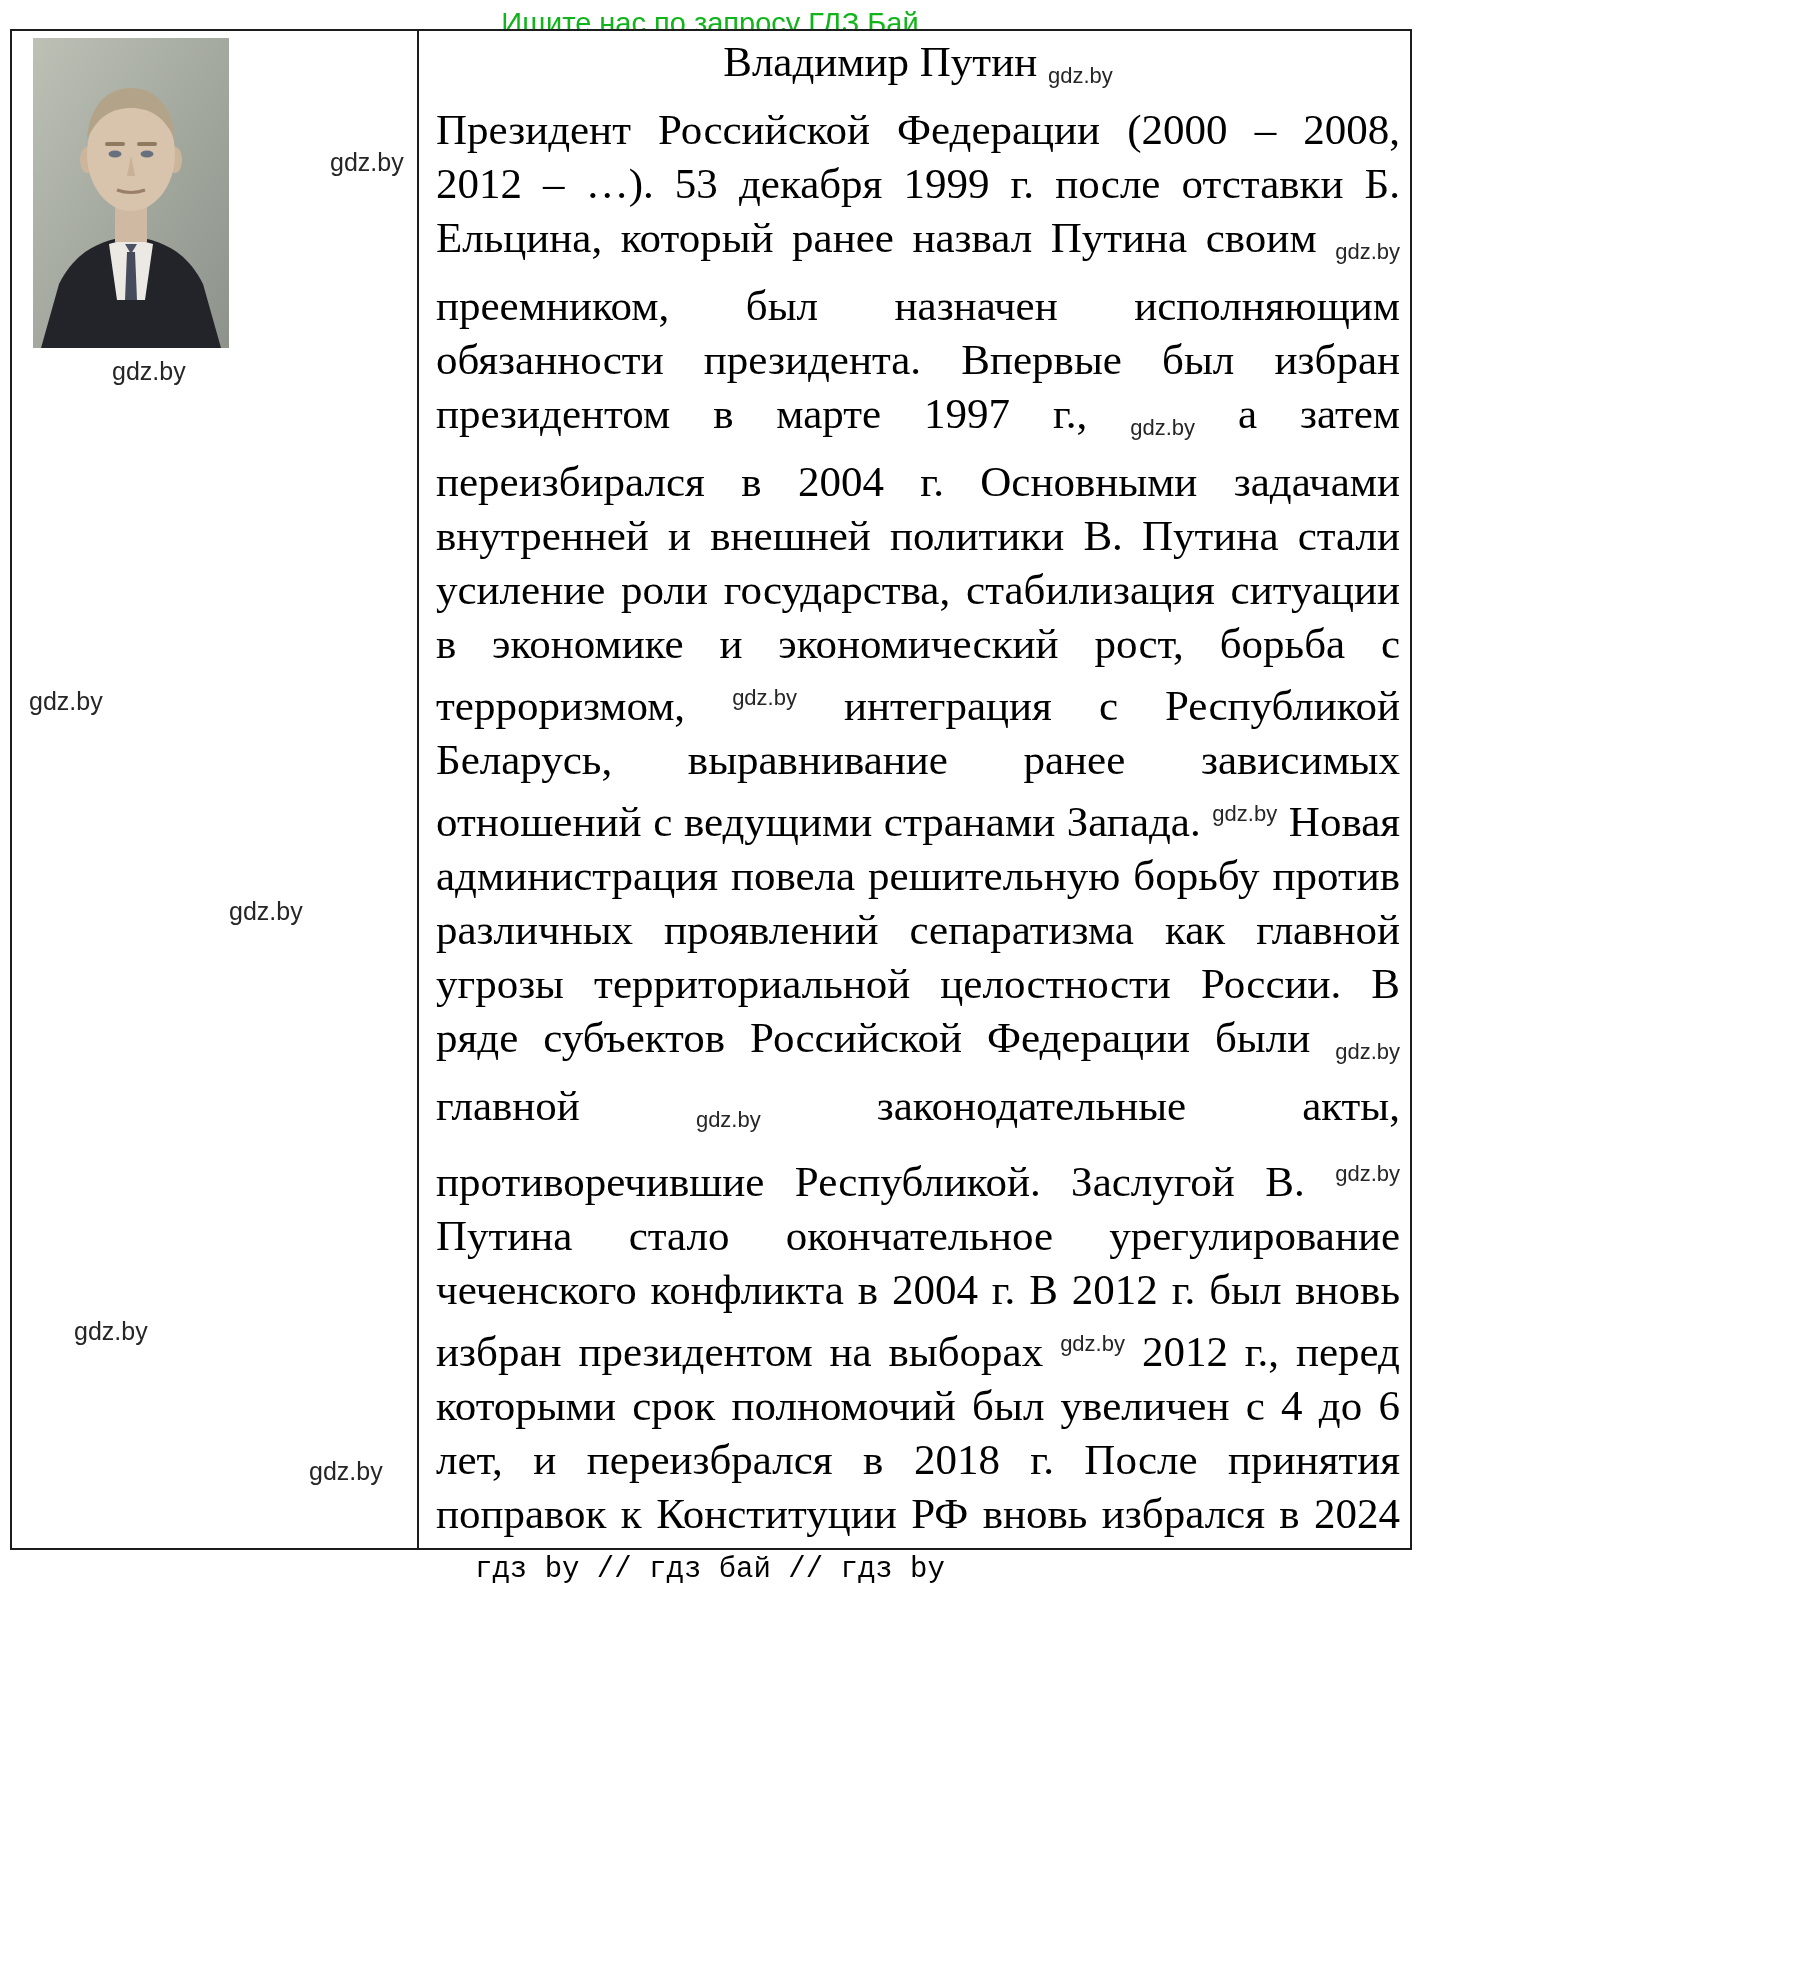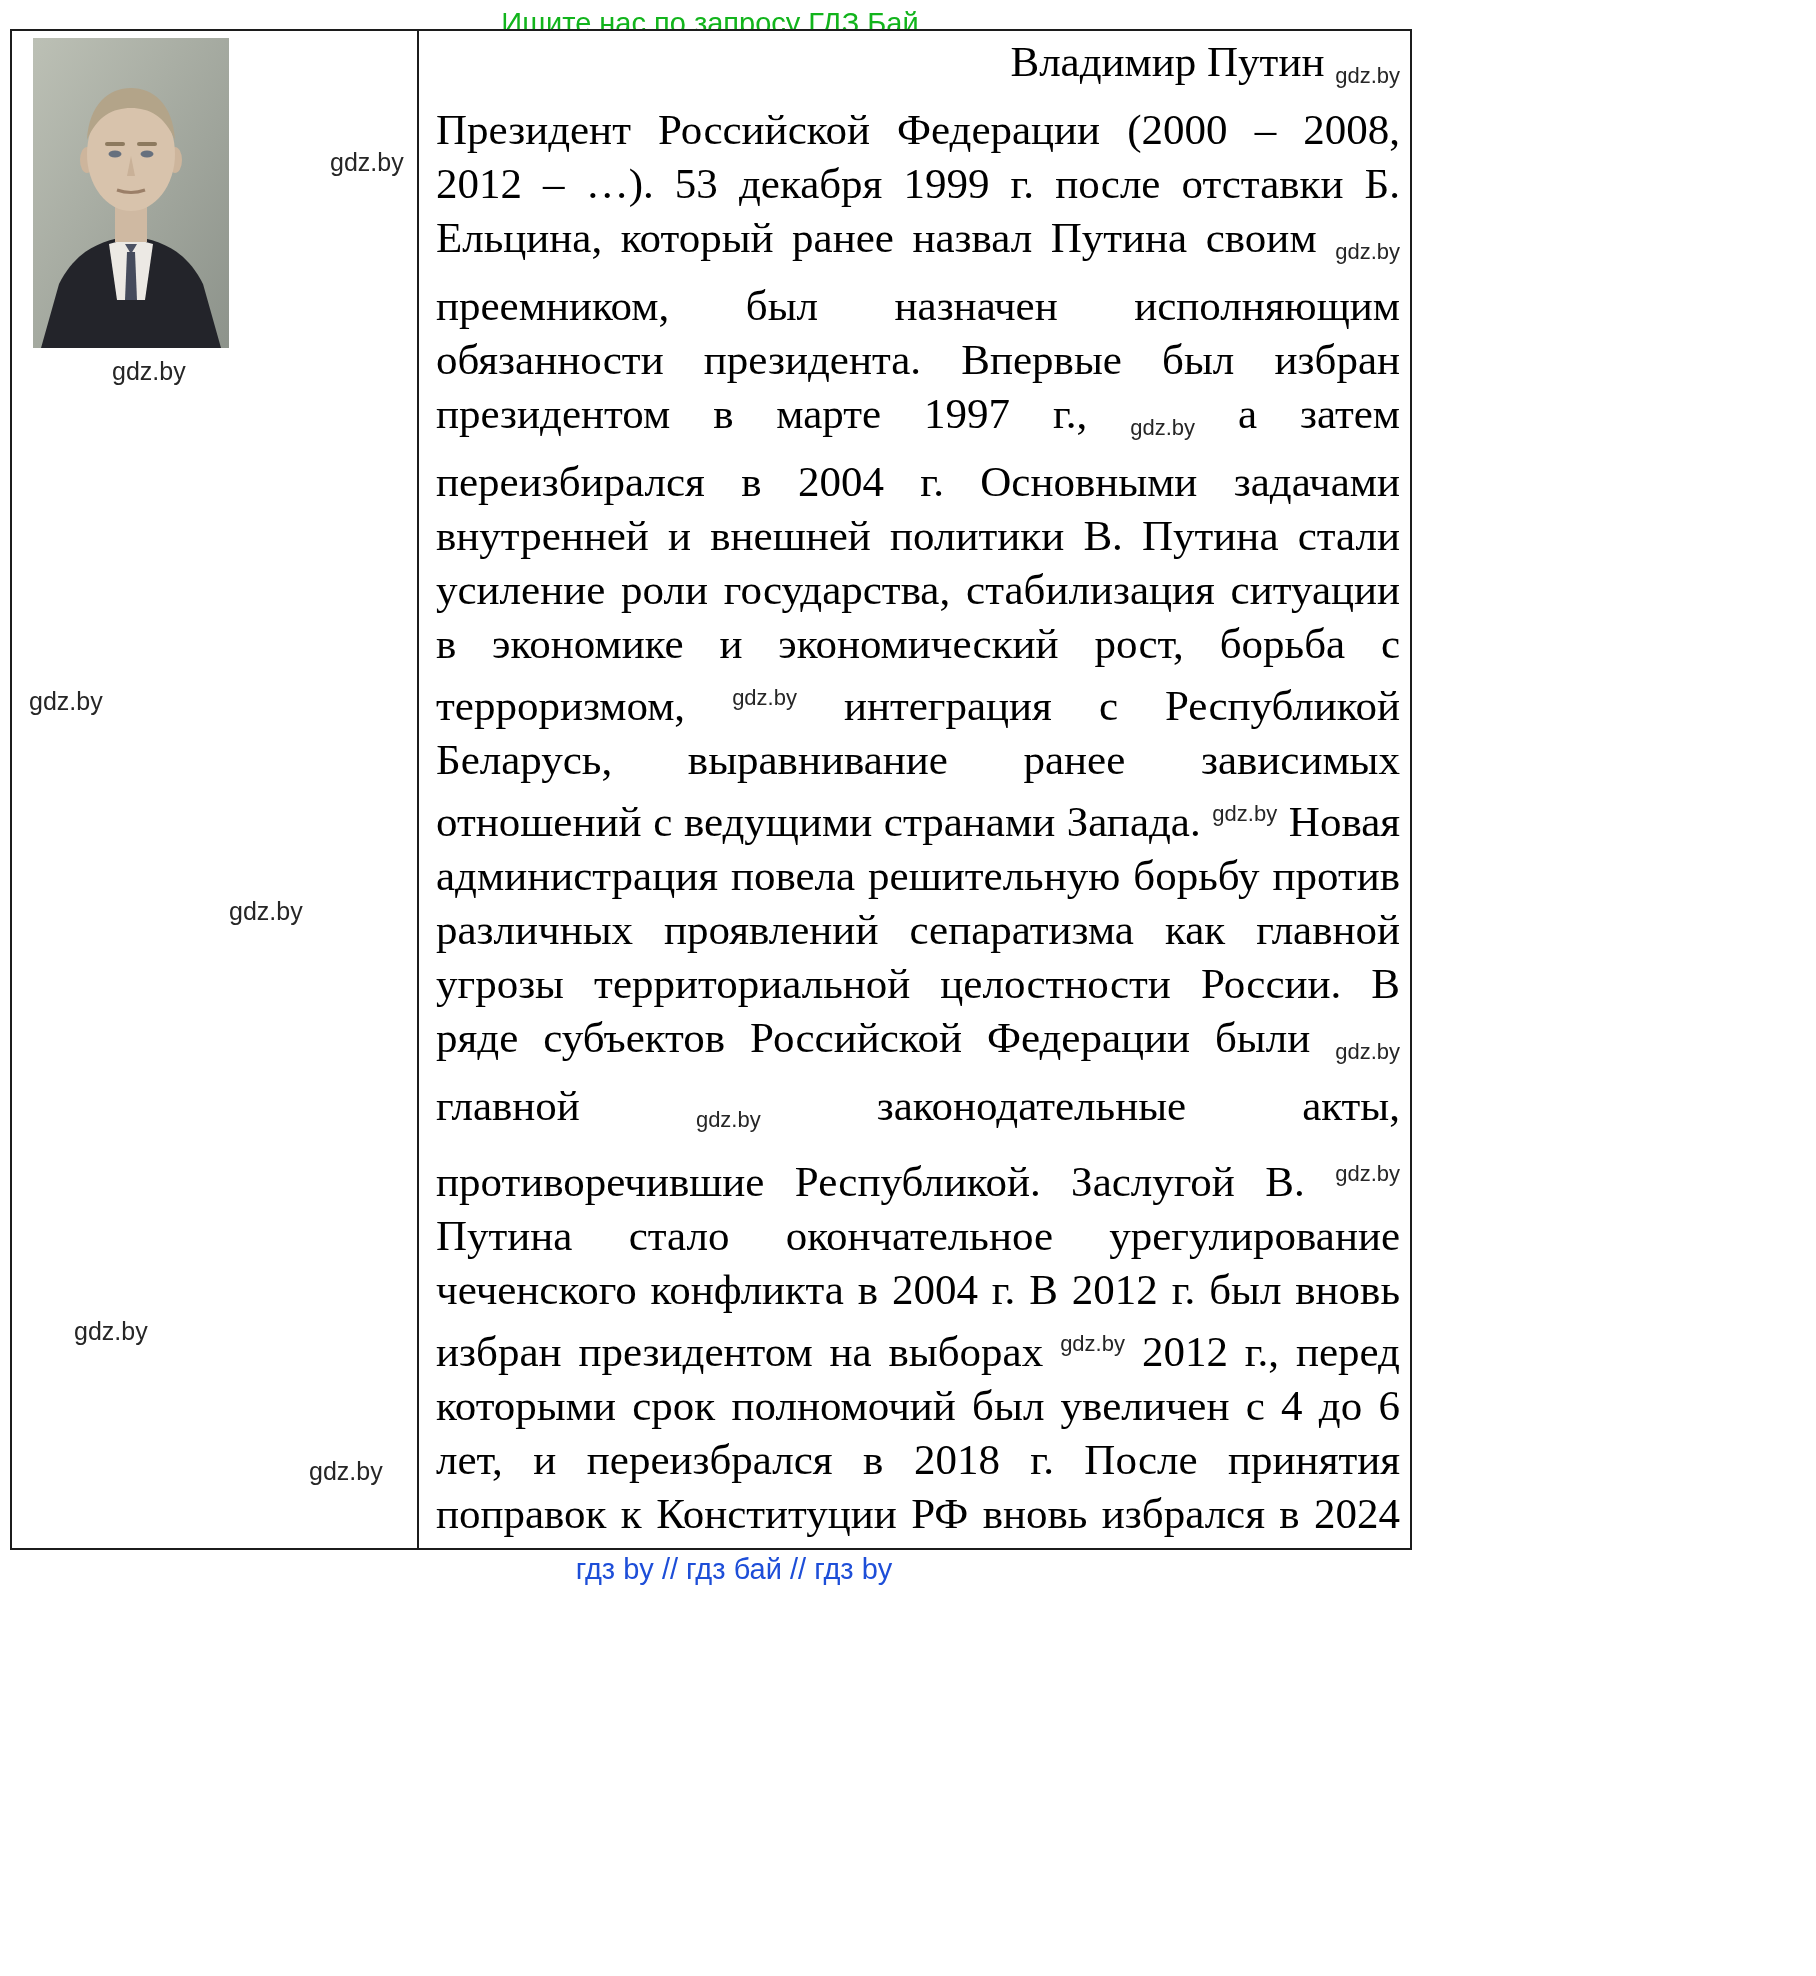--- a/index.html
+++ b/index.html
@@ -64,40 +64,39 @@
     white-space: nowrap;
   }
 
   .article-cell {
     flex: 1;
     padding: 4px 10px 0 17px;
     font-size: 43px;
     line-height: 54px;
     overflow: hidden;
   }
-  .title-line { text-align: right; }
+  .title-line { text-align: center; }
   .body-text { text-align: justify; }
 
   .wm-inline {
     font-size: 22px;
     white-space: nowrap;
   }
   .wm-sub { vertical-align: -7px; }
   .wm-sup { vertical-align: 15px; }
 
   .footer {
     position: absolute;
     top: 1553px;
     left: 0;
     width: 1420px;
     text-align: center;
-    font-family: Liberation Sans, sans-serif;
+    font-family: Liberation Mono, monospace;
     font-size: 29px;
-    color: #1d4ed8;
-    padding-left: 24px;
+    color: #000000;
   }
 </style>
 </head>
 <body>
 
 <div class="promo">Ищите нас по запросу ГДЗ Бай</div>
 
 <div class="frame">
 
   <div class="photo-cell">

